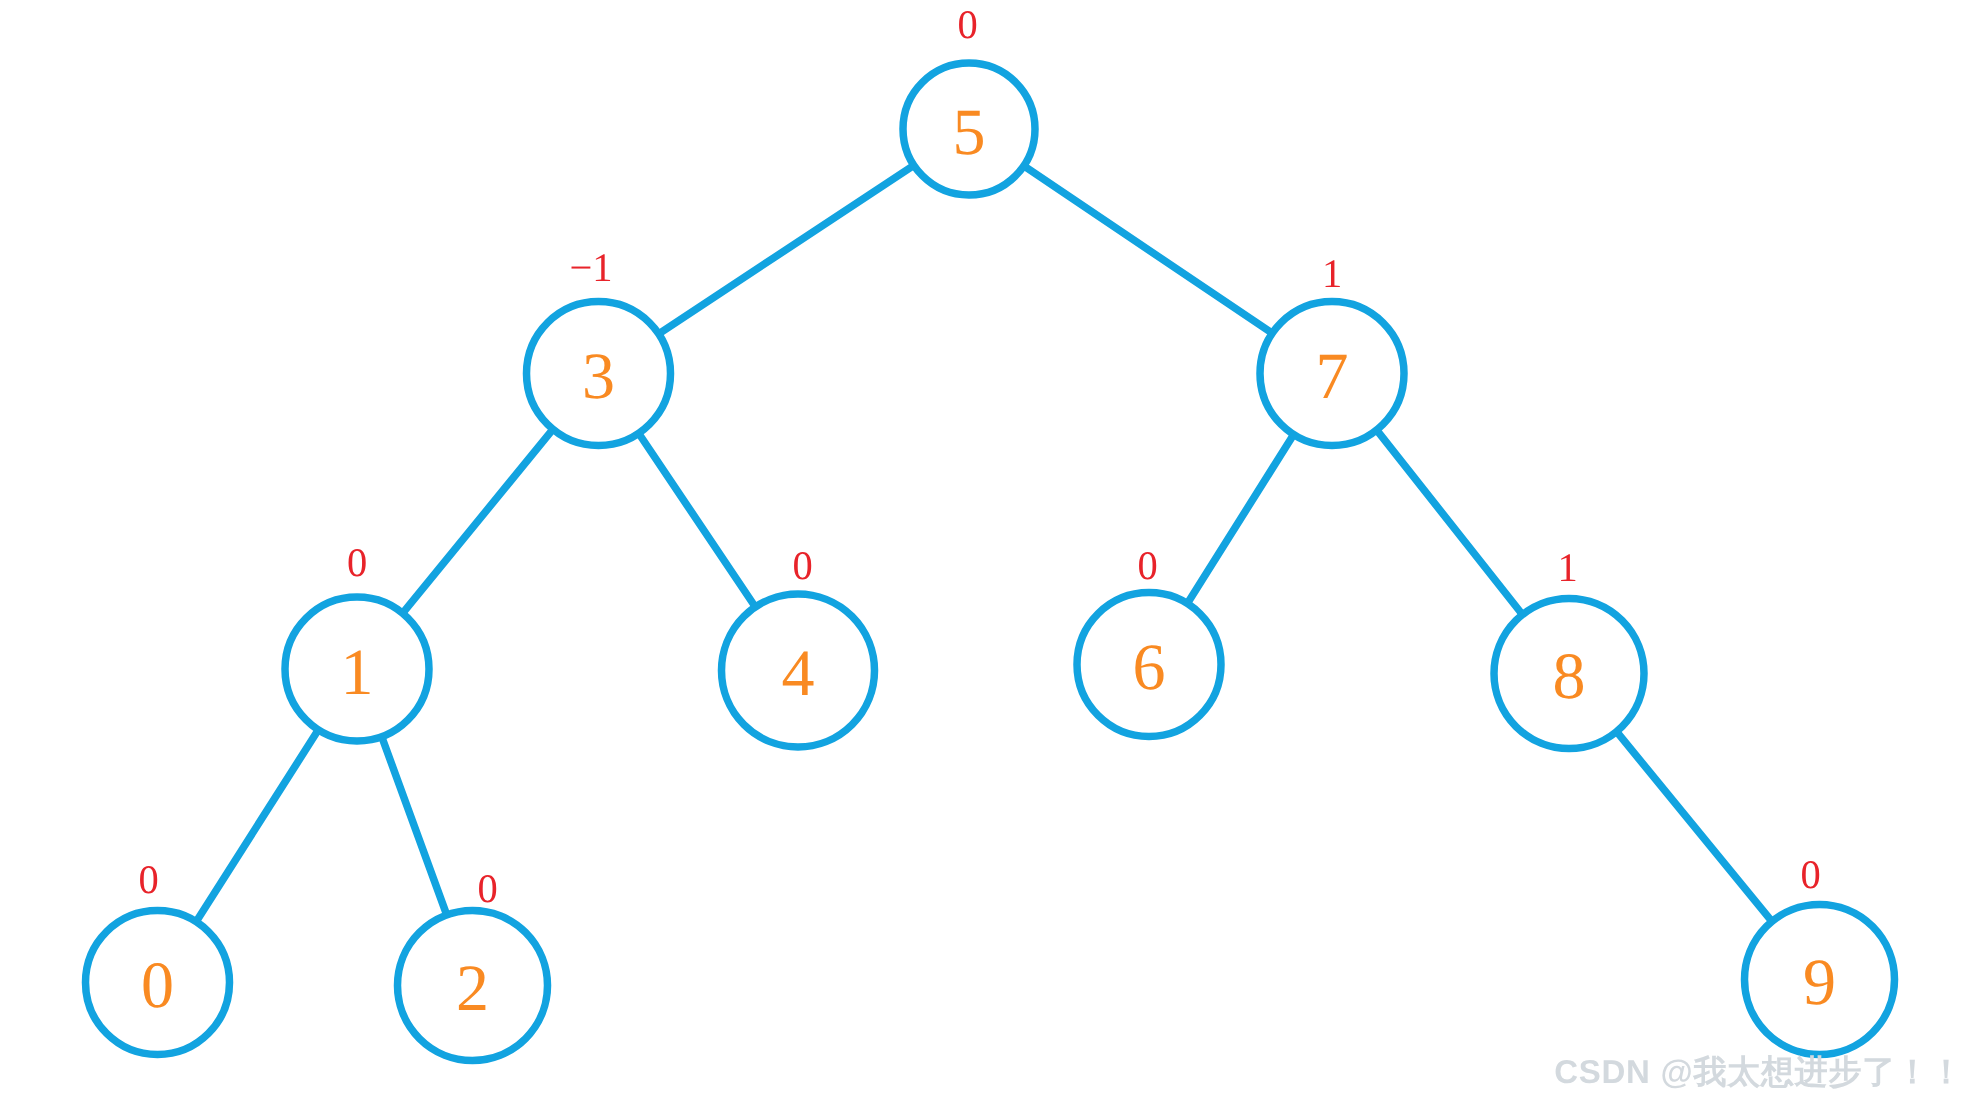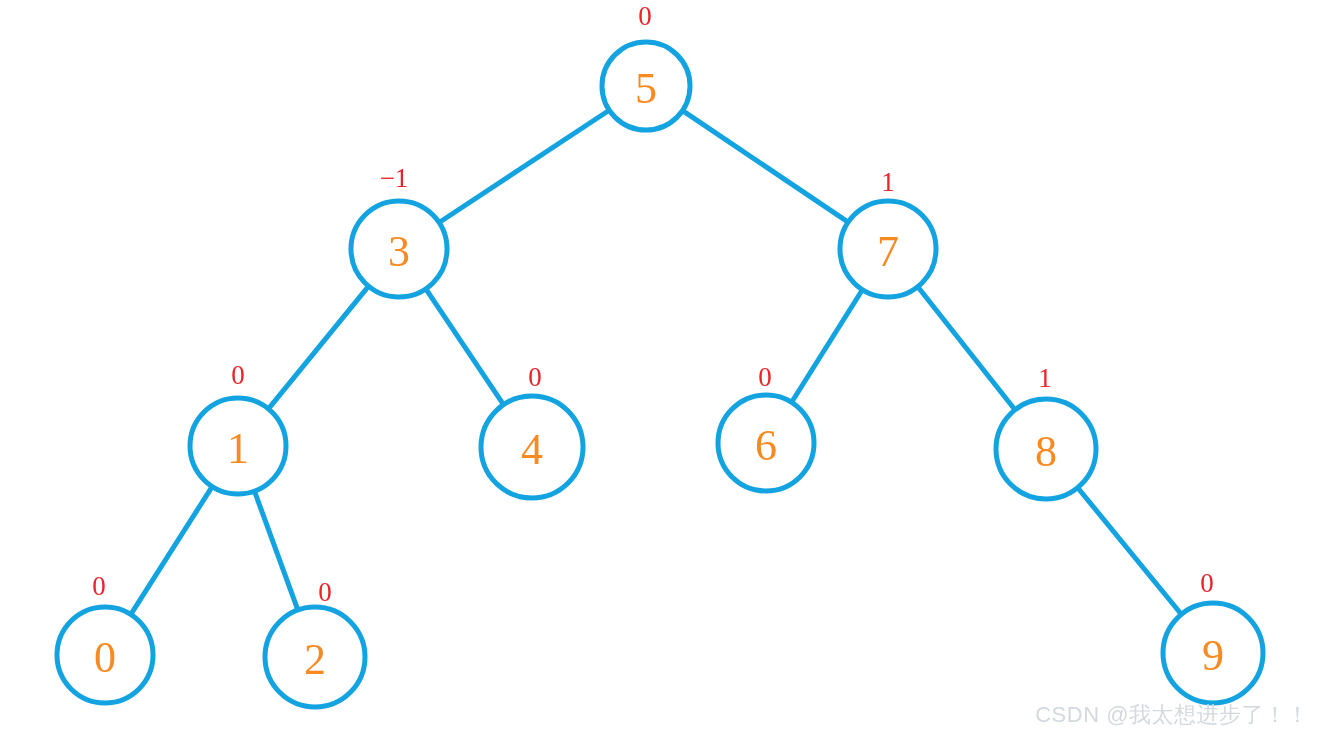--- a/index.html
+++ b/index.html
@@ -52,20 +52,21 @@
   .watermark {
     position: absolute;
     right: 9px;
     bottom: 7px;
     color: #D3D9DE;
     font-family: "Liberation Sans", sans-serif;
     font-size: 22px;
     letter-spacing: 0.5px;
     white-space: nowrap;
     user-select: none;
+    font-weight: bold;
   }
 </style>
 </head>
 <body>
 
 <div id="canvas">
   <svg id="tree-svg" viewBox="0 0 1318 737" xmlns="http://www.w3.org/2000/svg">
     <g id="edges-group">
         <line class="edge-line" x1="608.4411786089399" y1="110.78578091798701" x2="439.89738329248763" y2="222.01103855596972" stroke="#12A3E0"></line>
         <line class="edge-line" x1="683.3232033395249" y1="111.13918241463867" x2="847.3591785858507" y2="221.626223592949" stroke="#12A3E0"></line>

